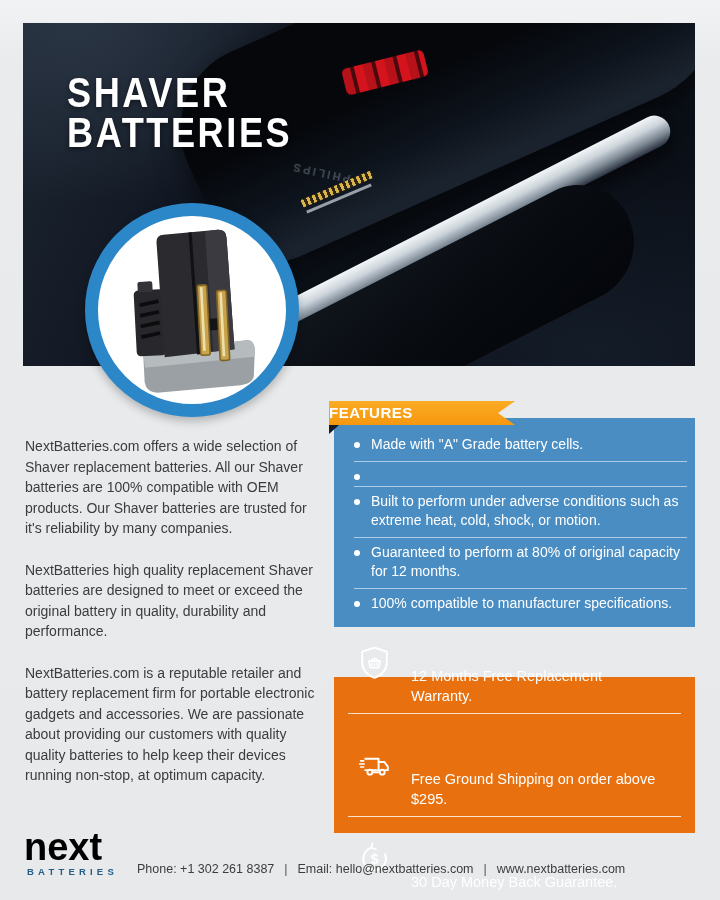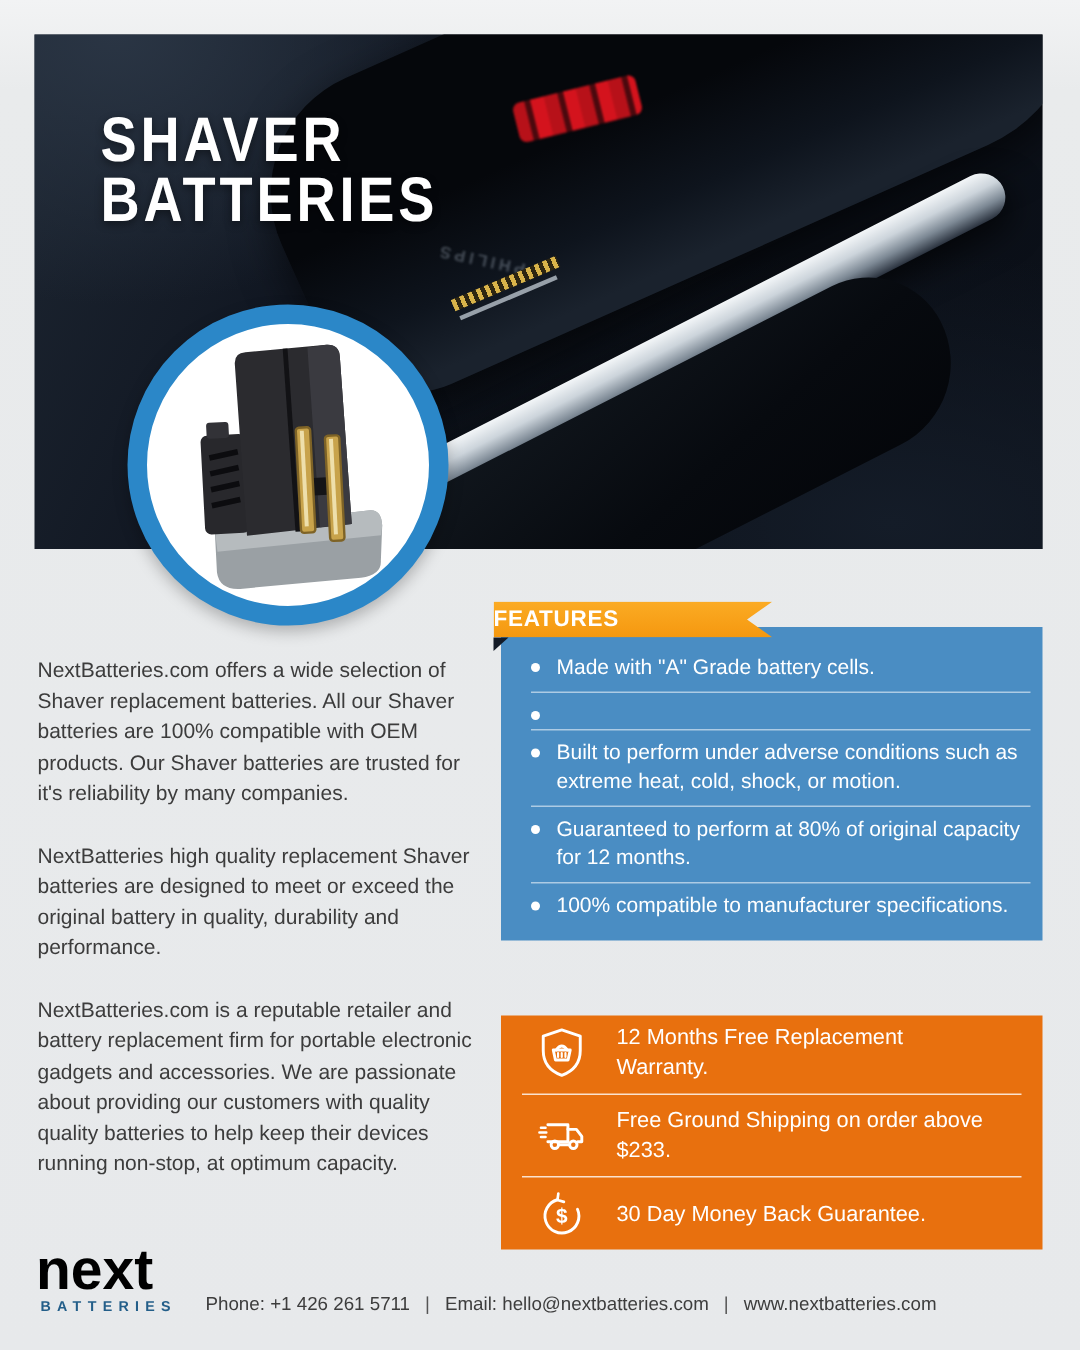--- a/index.html
+++ b/index.html
@@ -119,21 +119,21 @@
     position:absolute;left:334px;top:677px;width:361px;height:156px;box-sizing:border-box;
     background:#e8700e;padding:2px 14px;display:flex;flex-direction:column;justify-content:center;
   }
   .g-row{
     display:flex;align-items:center;gap:18px;padding:7px 0;
     border-bottom:1px solid rgba(255,255,255,.8);
     color:#ffffff;font-size:14.5px;line-height:20px;
   }
   .g-row:last-child{border-bottom:none;}
   .g-icon{flex:none;margin-left:8px;width:37px;height:37px;}
-  .g-text{width:252px;}
+  .g-text{width:252px;margin-top:48px;}
 
   
   .logo-primary{
     position:absolute;left:24px;top:828px;
     font-size:38px;font-weight:bold;color:#000000;line-height:38px;letter-spacing:0px;
   }
   .logo-secondary{
     position:absolute;left:27px;top:866px;
     font-size:9.5px;font-weight:bold;color:#235e89;letter-spacing:4.2px;
   }
@@ -234,35 +234,35 @@
     </div>
     <div class="g-row">
       <svg class="g-icon" viewBox="0 0 36 36" fill="none" stroke="#ffffff" stroke-width="1.9" stroke-linecap="round" stroke-linejoin="round">
         <path d="M9 11.5 h13 v11 h-13"></path>
         <path d="M22 14.5 h5.5 l3.5 4.5 v3.5 h-2.5"></path>
         <circle cx="13.5" cy="24.5" r="2.4"></circle>
         <circle cx="25.5" cy="24.5" r="2.4"></circle>
         <path d="M16 24.5 h7"></path>
         <path d="M4.5 13.5 h3 M3.5 16.5 h4.5 M4.5 19.5 h3" stroke-width="1.6"></path>
       </svg>
-      <div class="g-text">Free Ground Shipping on order above $233.</div>
+      <div class="g-text">Free Ground Shipping on order above $295.</div>
     </div>
     <div class="g-row">
       <svg class="g-icon" viewBox="0 0 36 36" fill="none" stroke="#ffffff" stroke-width="1.9" stroke-linecap="round" stroke-linejoin="round">
         <path d="M28.2 13.8 A11 11 0 1 1 15.2 7.6"></path>
         <path d="M15.8 3.6 L15.2 7.8 L19.4 9" stroke-width="1.7"></path>
         <text x="18" y="23" text-anchor="middle" font-size="13.5" font-weight="bold" fill="#ffffff" stroke="none" font-family="Liberation Sans, sans-serif">$</text>
       </svg>
       <div class="g-text">30 Day Money Back Guarantee.</div>
     </div>
   </div>
 
   <div class="logo-primary">next</div>
   <div class="logo-secondary">BATTERIES</div>
   <div class="contact">
-    <span>Phone: +1 426 261 5711</span>
+    <span>Phone: +1 302 261 8387</span>
     <span class="sep">|</span>
     <span>Email: hello@nextbatteries.com</span>
     <span class="sep">|</span>
     <span>www.nextbatteries.com</span>
   </div>
 
 </div>
 
 </body></html>

